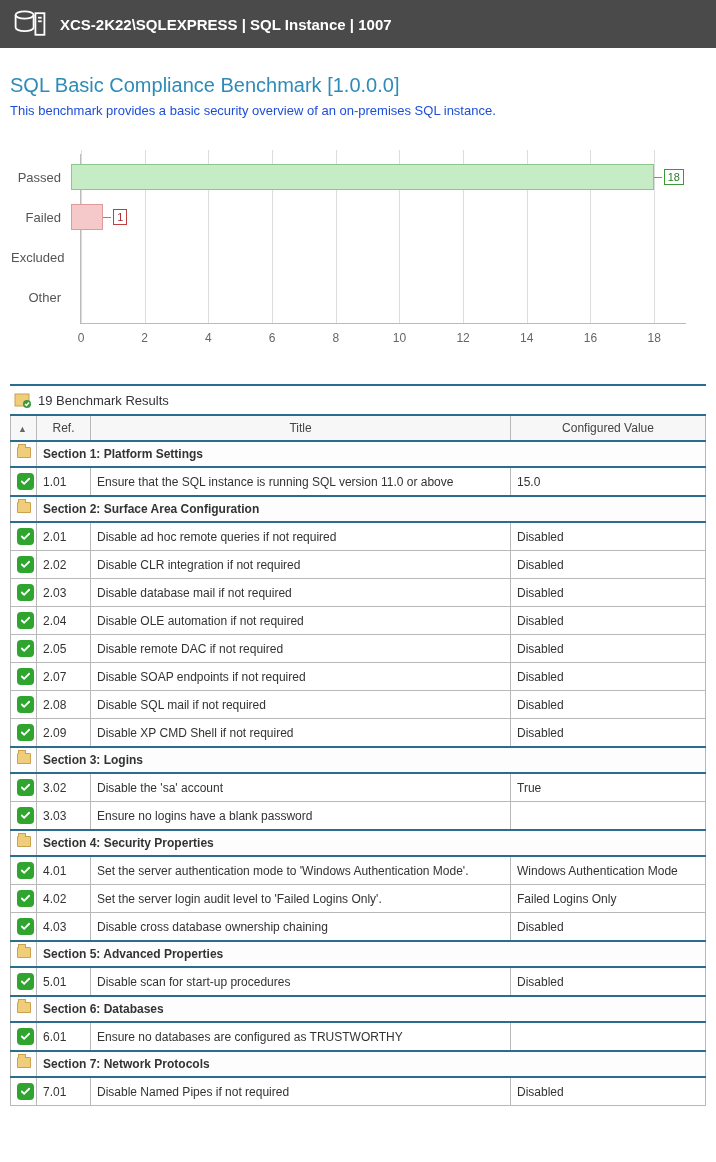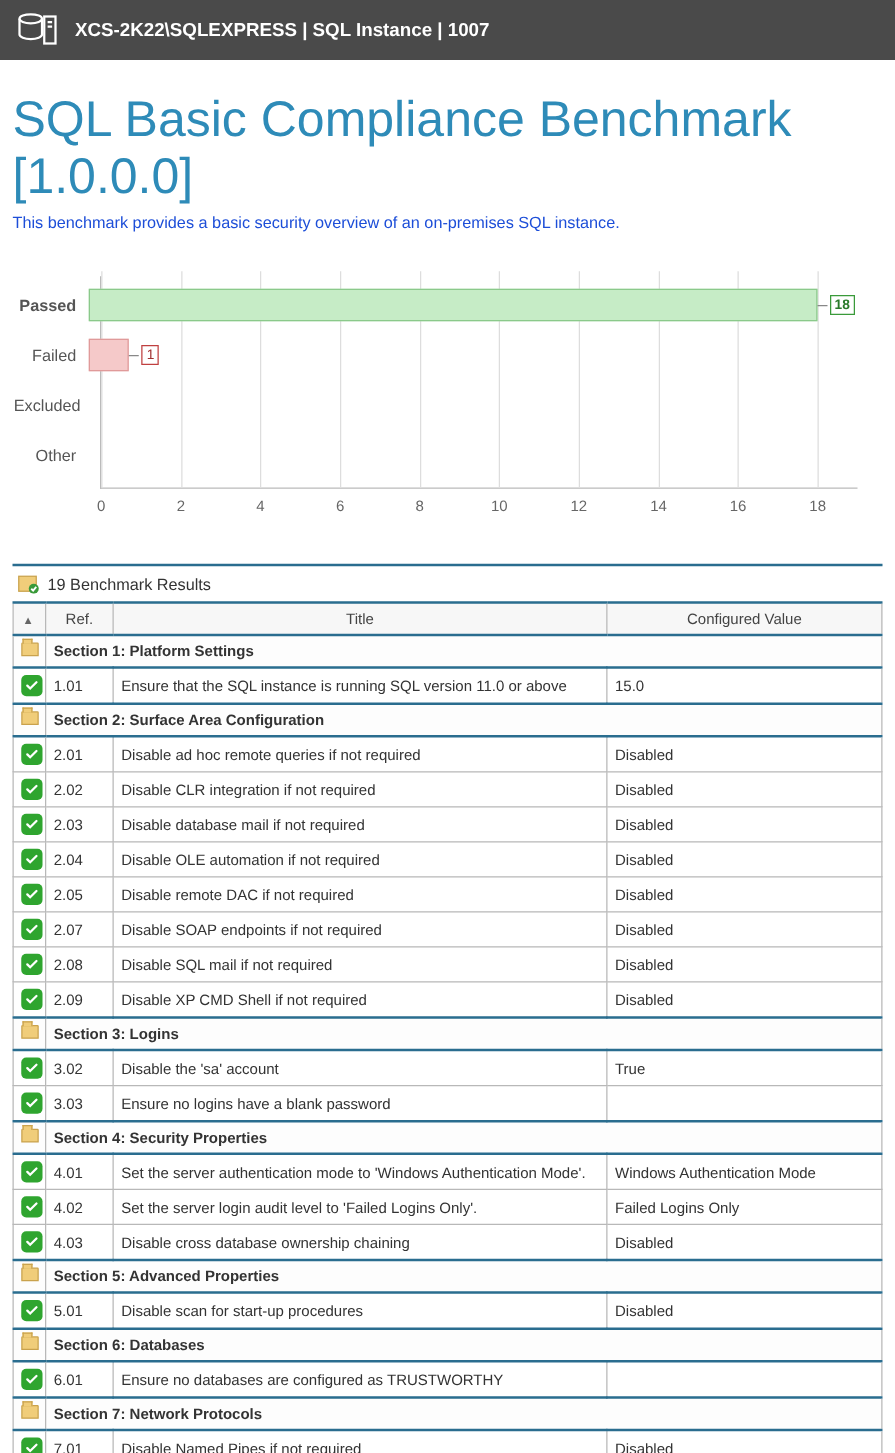--- a/index.html
+++ b/index.html
@@ -28,21 +28,21 @@
     justify-content: center;
   }
   .header-icon svg { stroke: #fff; fill: none; stroke-width: 2; }
   .header-title {
     font-weight: 700;
     font-size: 15px;
   }
   .content { padding: 18px 10px 20px 10px; }
   .page-title {
     color: #2e8bb8;
-    font-size: 40px;
+    font-size: 20px;
     font-weight: 400;
     margin: 8px 0 6px 0;
   }
   .page-desc {
     color: #1d4ed8;
     font-size: 13px;
     margin-bottom: 36px;
   }
 
   
@@ -159,21 +159,21 @@
     background: #f7f7f7;
     font-weight: 400;
     color: #444;
     border-top: 2px solid #2a6d8f;
     border-bottom: 2px solid #2a6d8f;
     text-align: center;
   }
   th.col-status { width: 26px; }
   th.col-ref    { width: 54px; text-align: left; padding-left: 6px; }
   th.col-title  { }
-  th.col-val    { width: 220px; }
+  th.col-val    { width: 195px; }
   .sort-arrow { font-size: 9px; color: #666; margin-right: 2px; }
 
   tr.section-row td {
     background: #fdfdfd;
     font-weight: 700;
     border-top: 2px solid #2a6d8f;
     border-bottom: 2px solid #2a6d8f;
   }
   tr.section-row td.sec-icon { width: 26px; text-align: center; }
   tr.section-row td.sec-title { }
@@ -246,21 +246,21 @@
         <div class="grid-line" style="left: 52.6316%;"></div>
         <div class="x-tick" style="left: 52.6316%; margin-top: 30px;">10</div>
         <div class="grid-line" style="left: 63.1579%;"></div>
         <div class="x-tick" style="left: 63.1579%;">12</div>
         <div class="grid-line" style="left: 73.6842%;"></div>
         <div class="x-tick" style="left: 73.6842%;">14</div>
         <div class="grid-line" style="left: 84.2105%;"></div>
         <div class="x-tick" style="left: 84.2105%;">16</div>
         <div class="grid-line" style="left: 94.7368%;"></div>
         <div class="x-tick" style="left: 94.7368%;">18</div>
-        <div class="y-row" style="top: 4px; font-weight: bold;">
+        <div class="y-row" style="top: 4px;">
           <div class="y-label">Passed</div>
           <div class="y-bar-area">
             <div class="bar bar-passed" style="width: 94.7368%;"></div>
             <div class="tick-line" style="left: 94.7368%;"></div>
             <div class="bar-label green" style="left: calc(94.7368% + 10px);">18</div>
           </div>
         </div>
         <div class="y-row" style="top: 44px; justify-content: flex-end;">
           <div class="y-label">Failed</div>
           <div class="y-bar-area">

